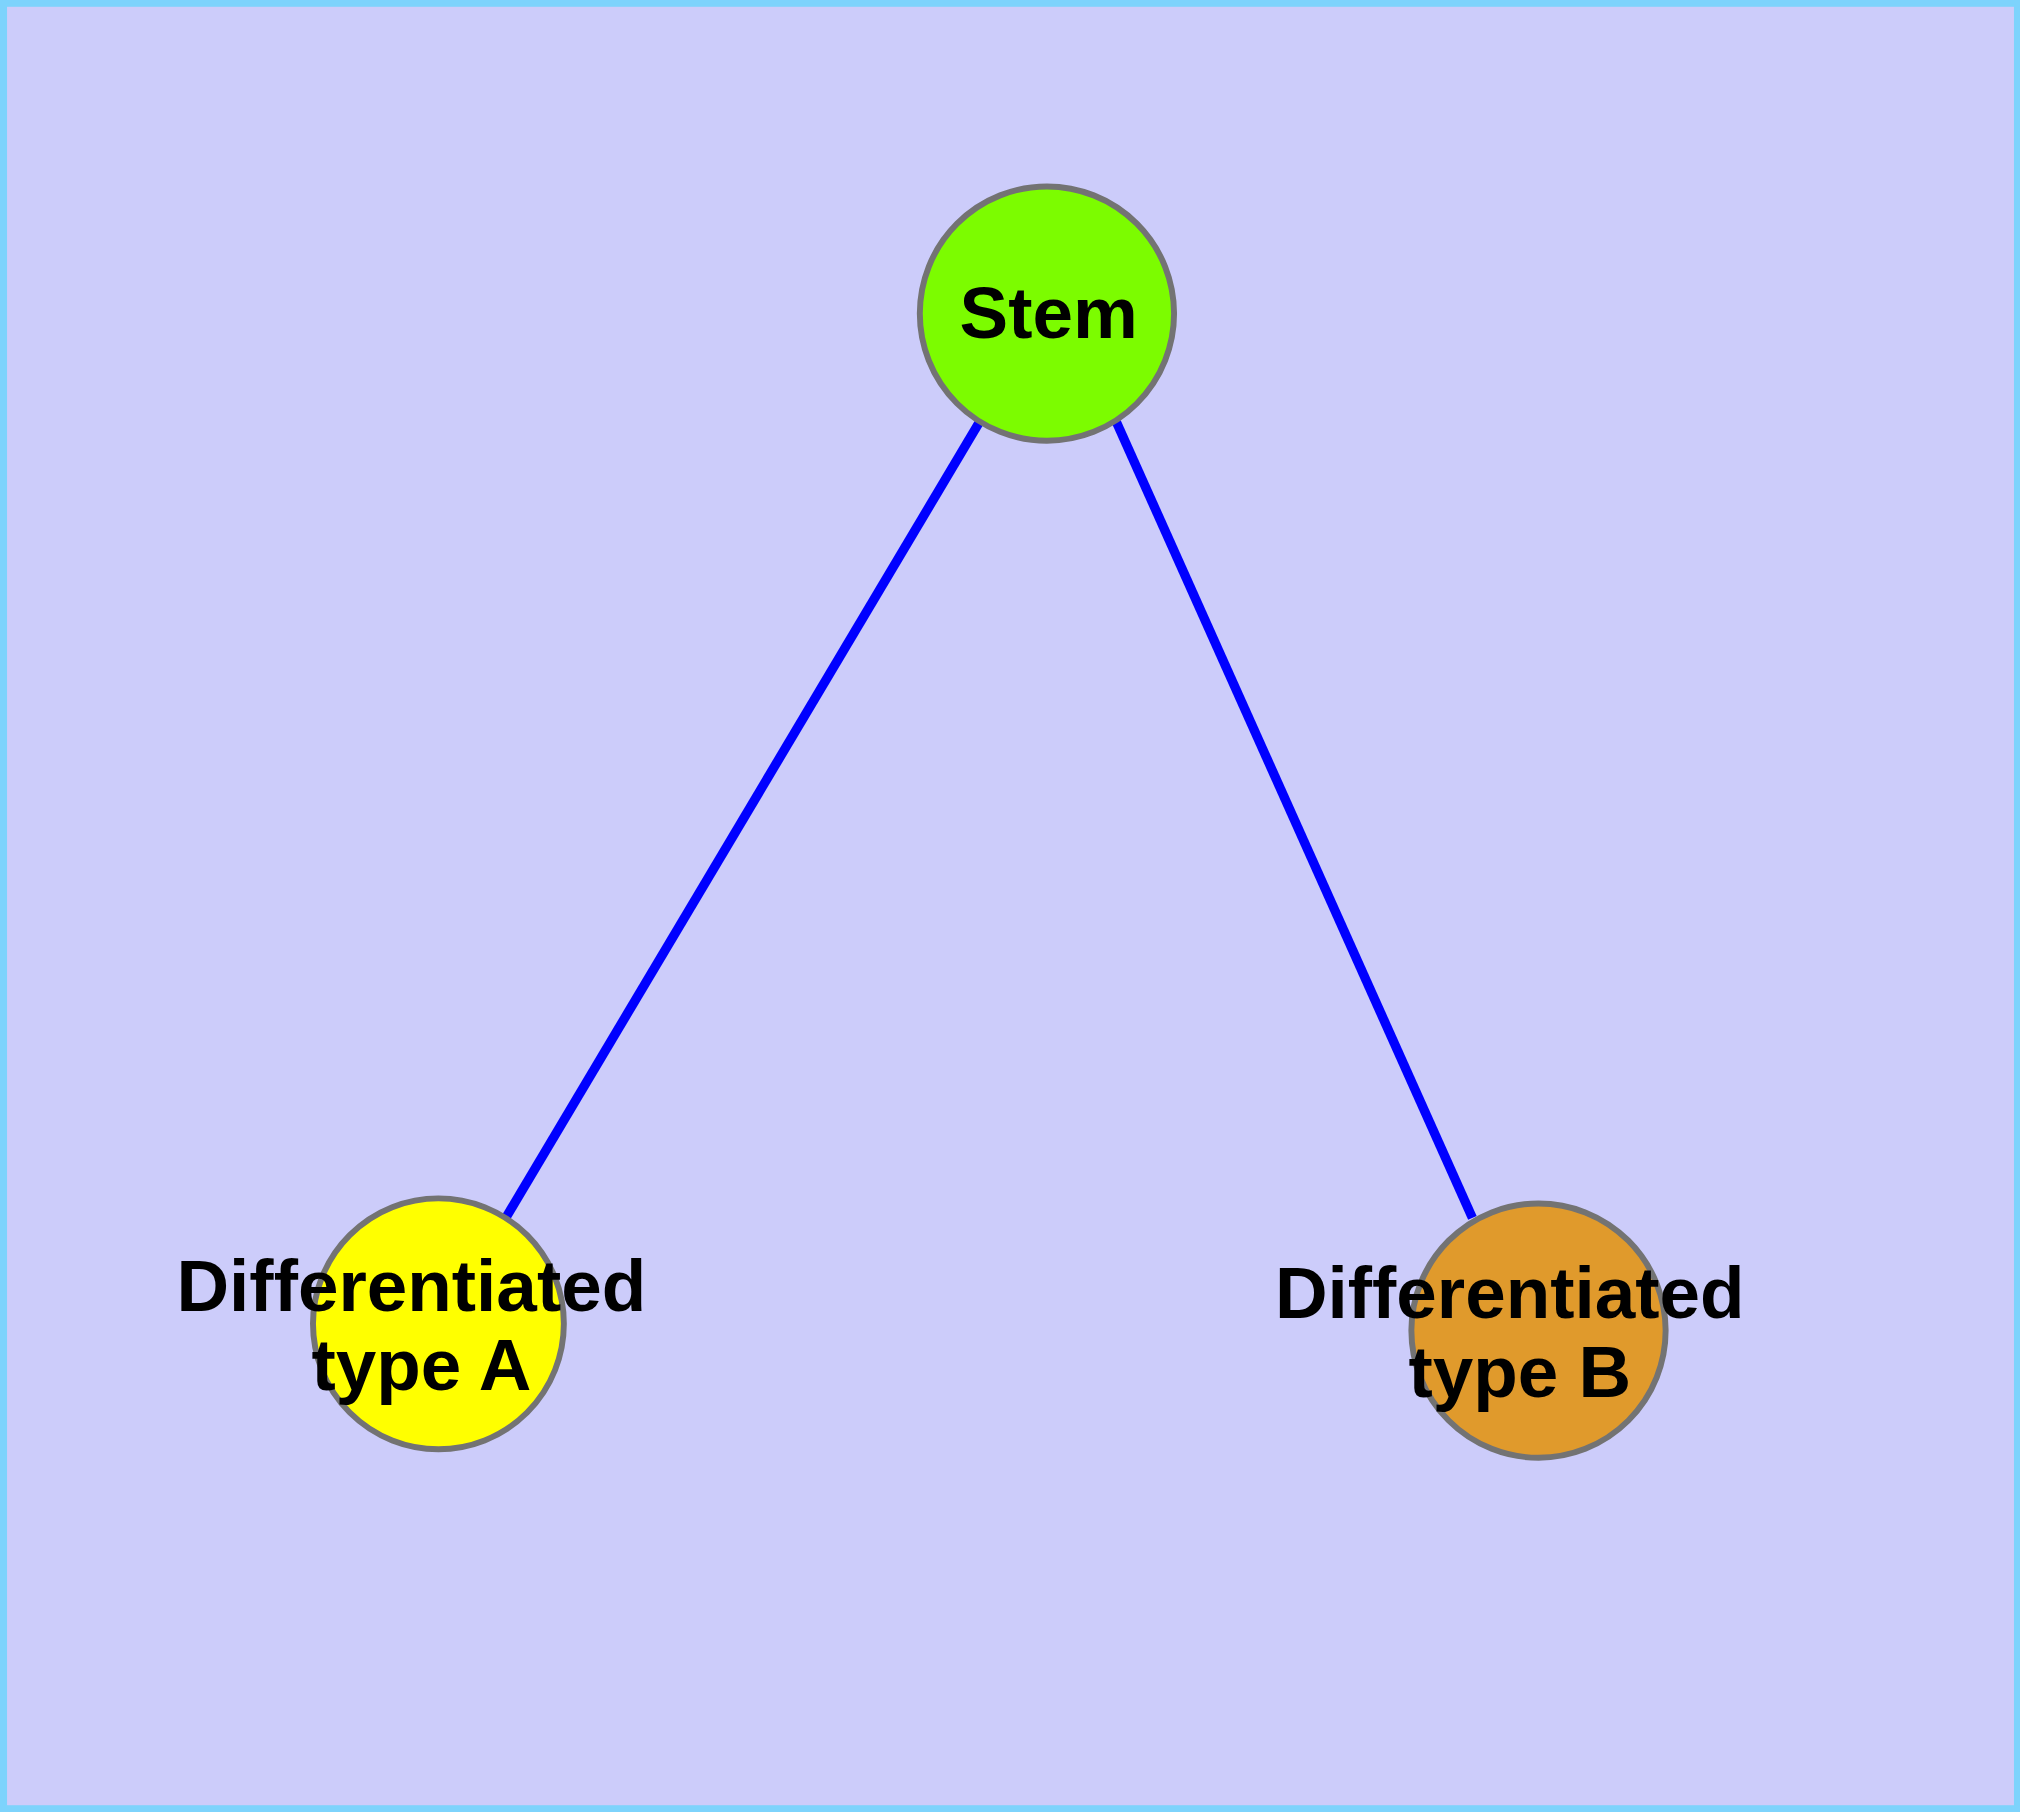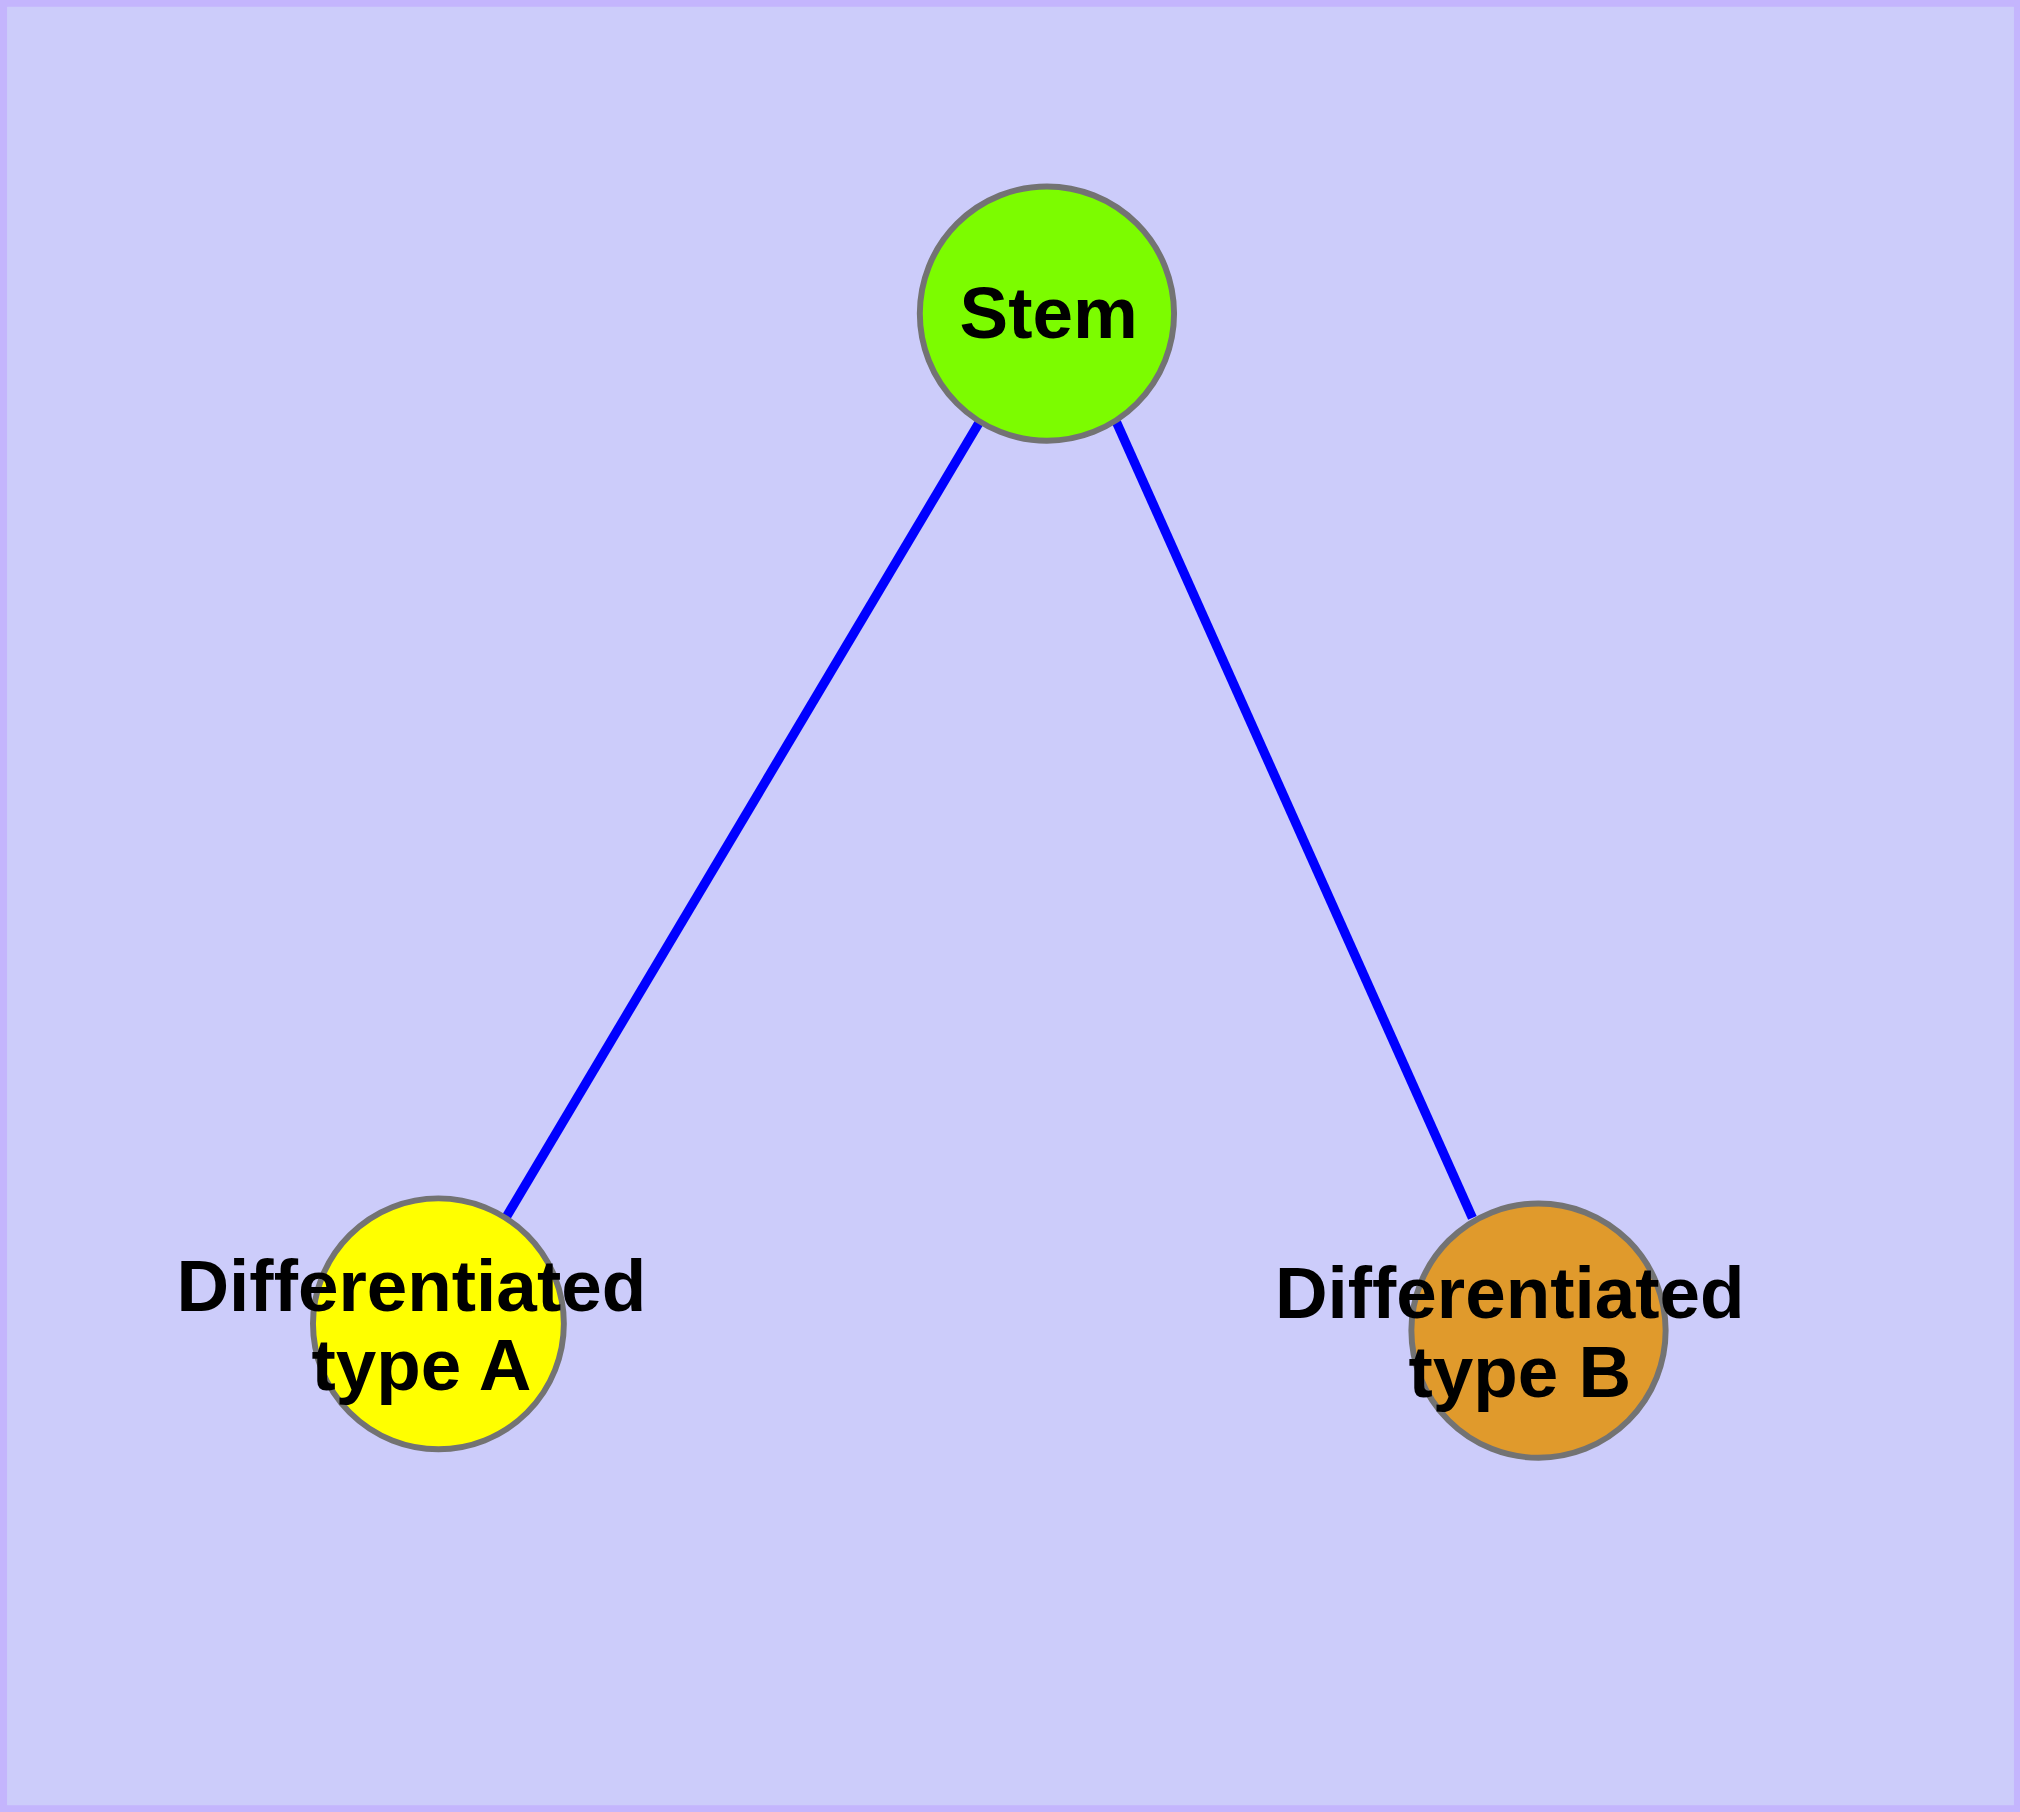--- a/index.html
+++ b/index.html
@@ -9,21 +9,21 @@
     background: #ffffff;
   }
   body {
     font-family: "Liberation Sans", sans-serif;
   }
   #canvas {
     position: relative;
     width: 2021px;
     height: 1812px;
     overflow: hidden;
-    background: #c4b5fd;
+    background: #7dd3fc;
     text-decoration: underline;
   }
   #graph-svg {
     position: absolute;
     top: 0;
     left: 0;
     width: 2021px;
     height: 1812px;
     display: block;
   }

